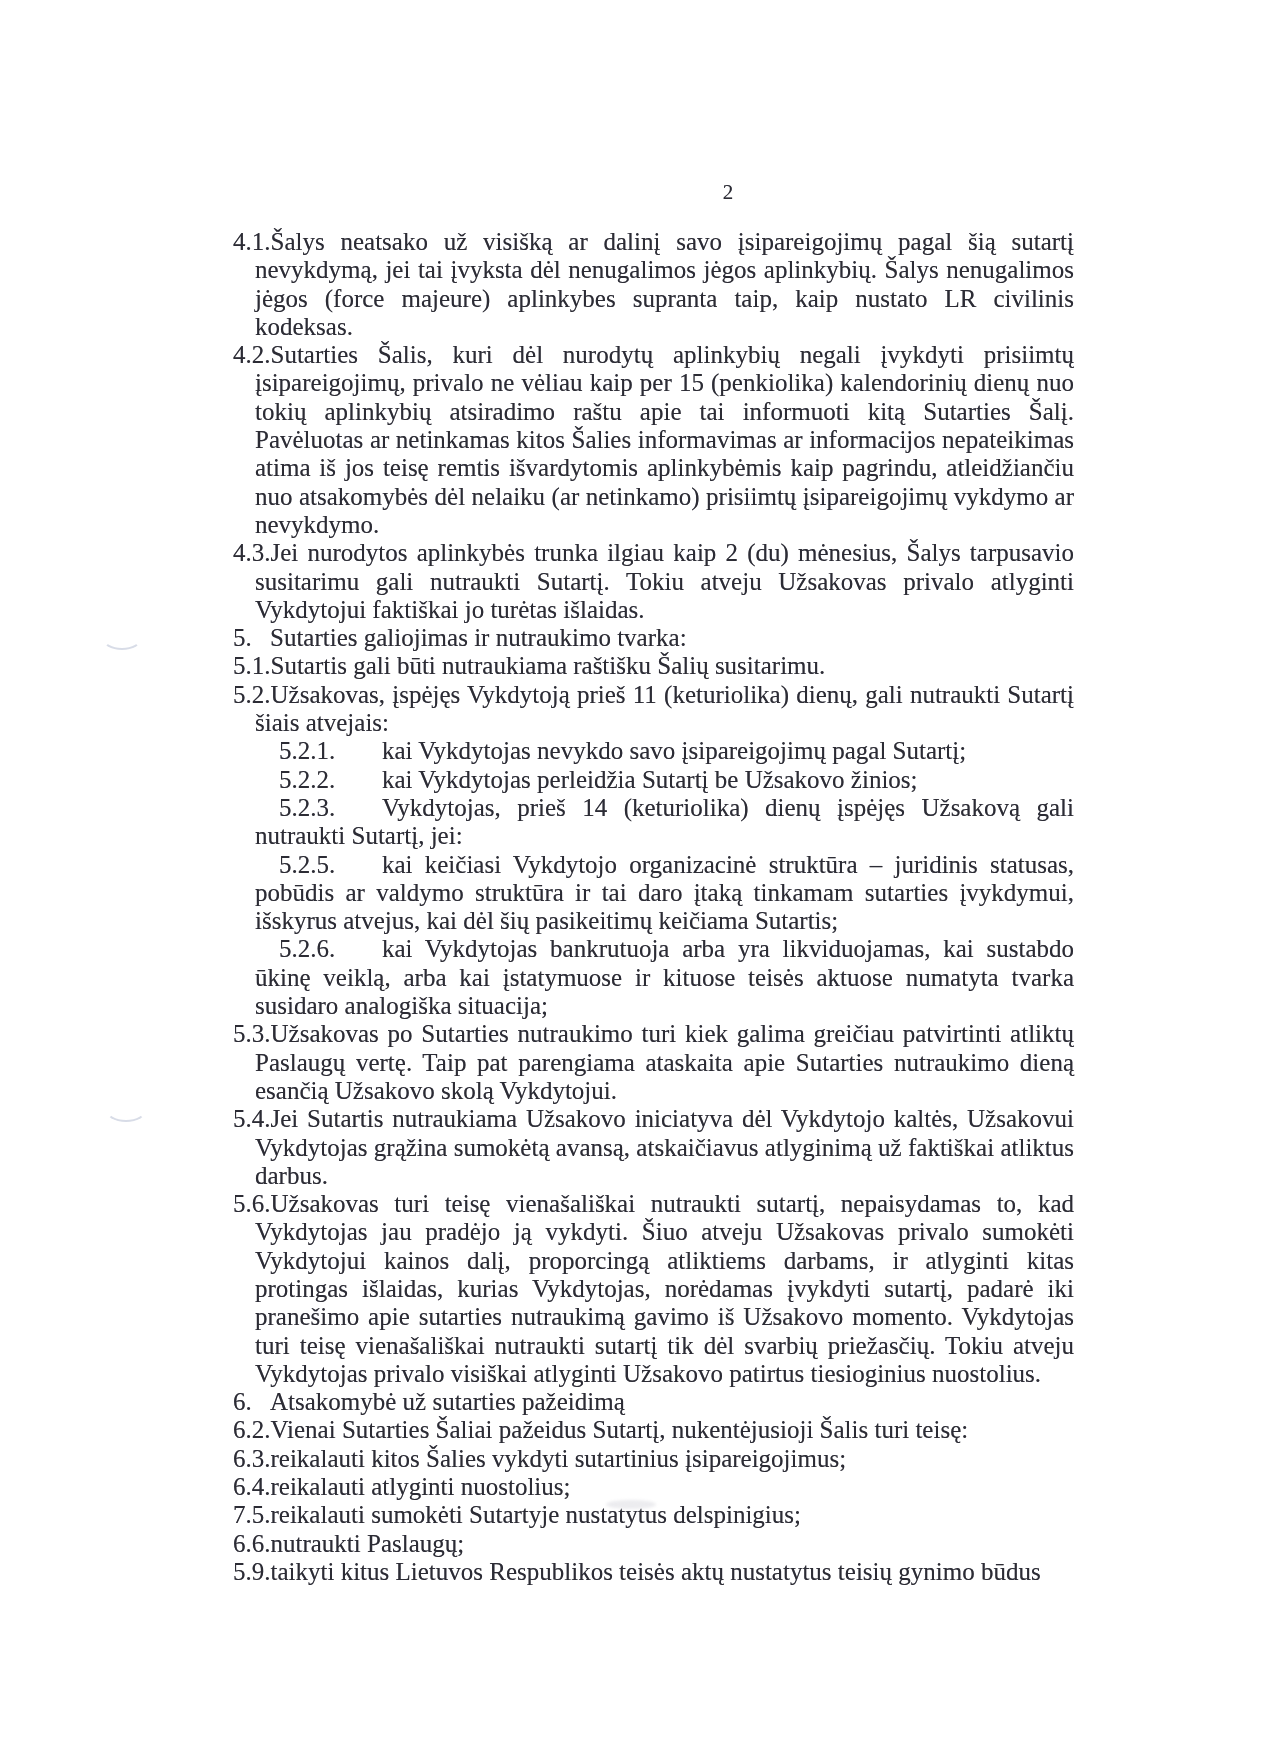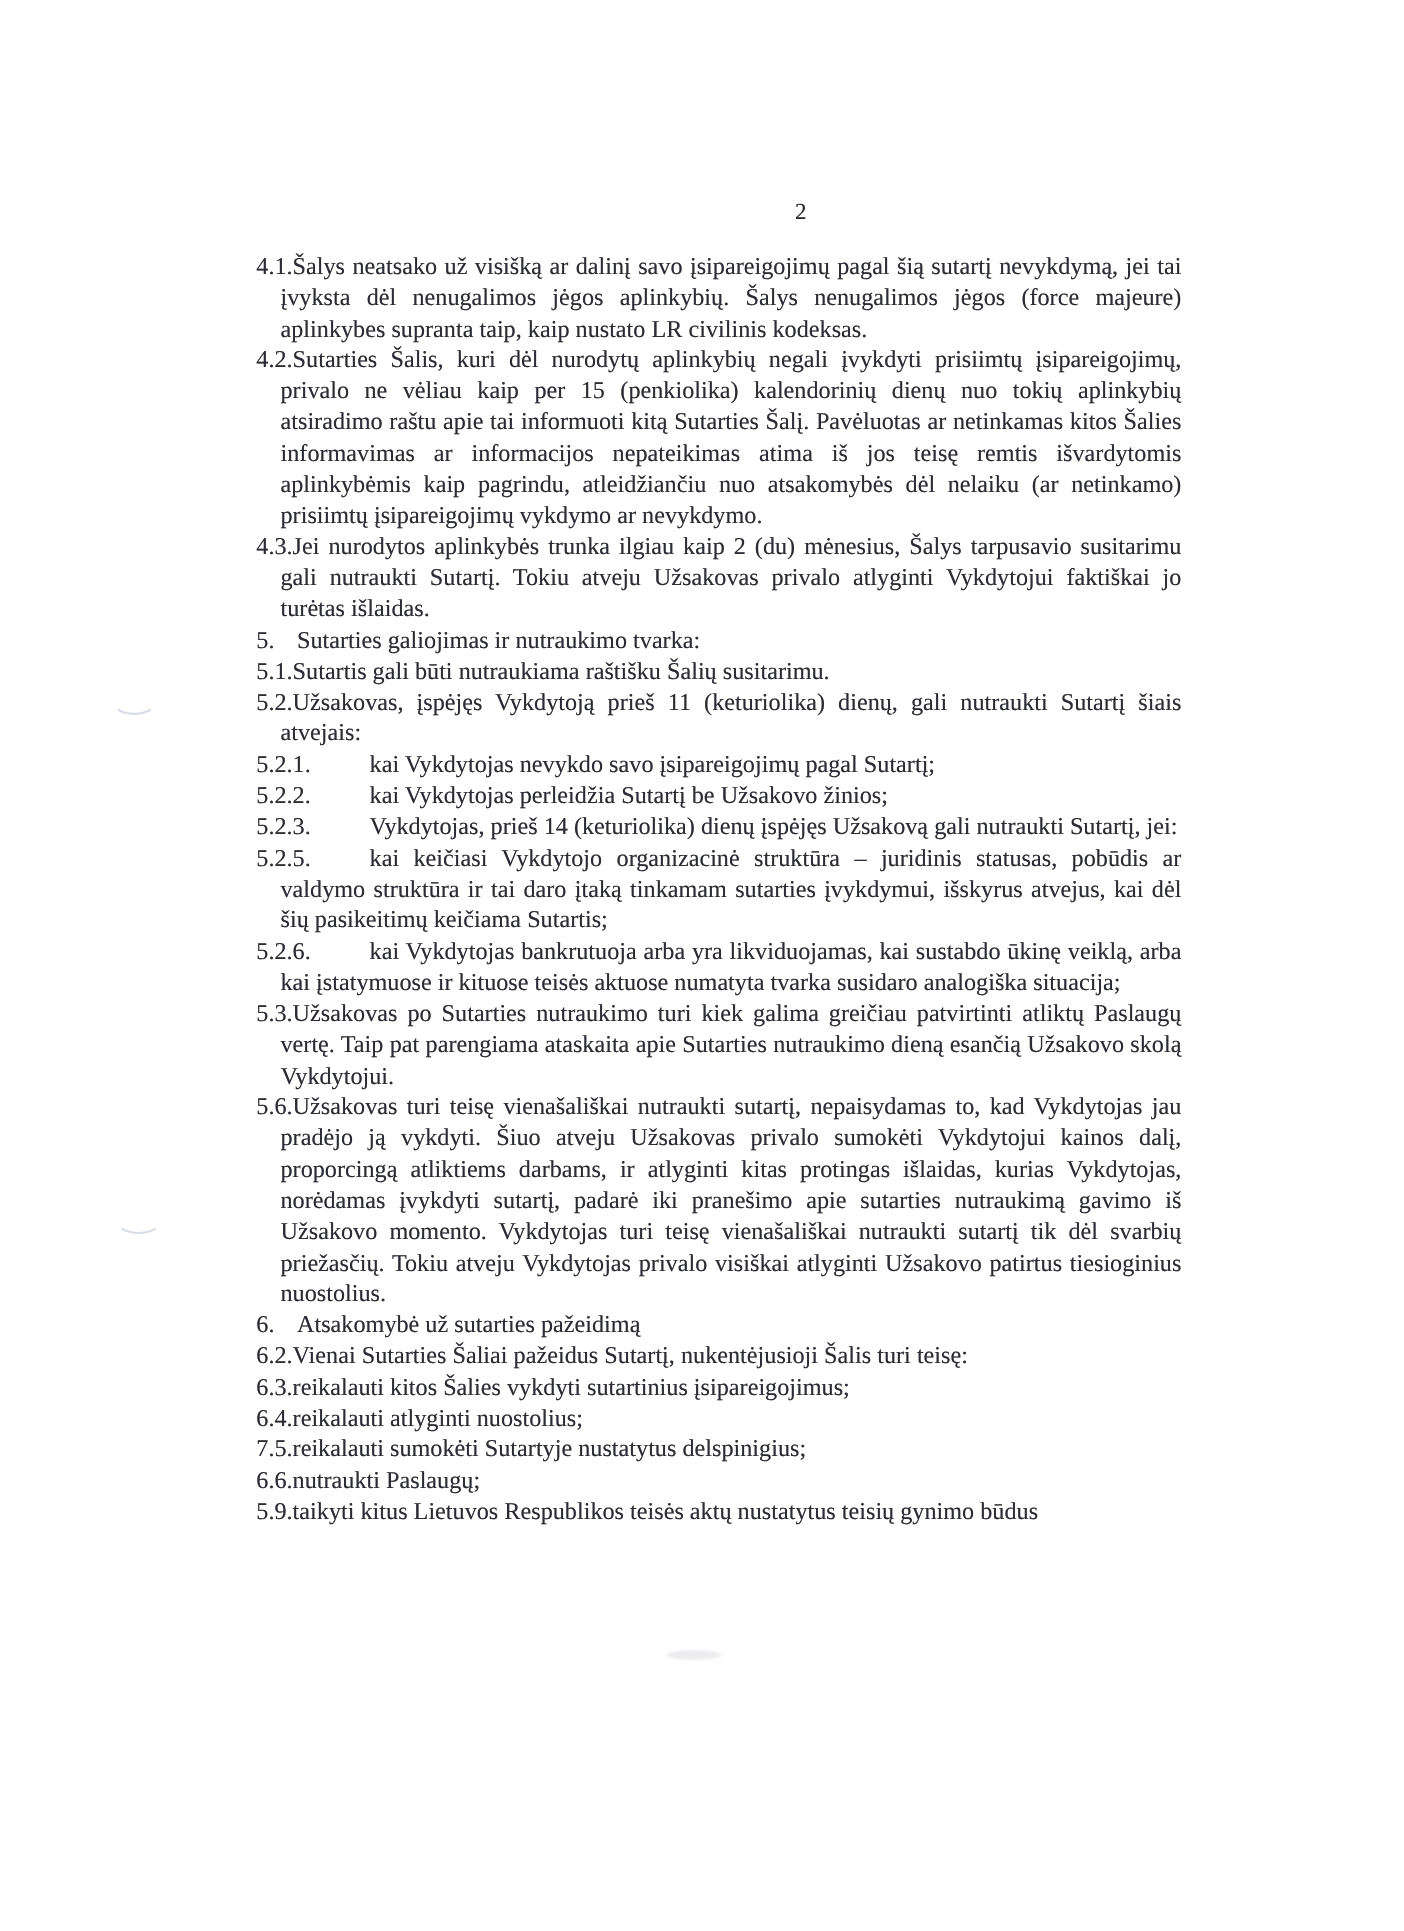--- a/index.html
+++ b/index.html
@@ -24,37 +24,37 @@
     text-align: center;
     font-size: 21px;
     line-height: 28px;
     text-shadow: 0 0 0.5px rgba(46,46,60,0.5);
   }
   .content {
     position: absolute;
     left: 233px;
     top: 228px;
     width: 841px;
-    font-size: 22px;
+    font-size: 25px;
     line-height: 28.3px;
     text-shadow: 0 0 0.5px rgba(46,46,60,0.5);
   }
   p.item {
     margin: 0;
     padding-left: 22px;
     text-indent: -22px;
     text-align: justify;
   }
   .num {
     display: inline-block;
     text-indent: 0;
     white-space: pre;
   }
   .lvl1 .num { min-width: 30px; }
-  .sub  .num { min-width: 103px; }
+  .sub  .num { min-width: 103px; margin-left: 46px; }
   .heading { font-weight: 400; }
   .heading .num { min-width: 37px; }
   
   .arc {
     position: absolute;
     border: 2px solid transparent;
     border-bottom-color: #bfc6d8;
     border-radius: 50%;
     opacity: 0.6;
   }
@@ -83,20 +83,21 @@
       <p class="item lvl1"><span class="num">4.3.</span><span class="txt">Jei nurodytos aplinkybės trunka ilgiau kaip 2 (du) mėnesius, Šalys tarpusavio susitarimu gali nutraukti Sutartį. Tokiu atveju Užsakovas privalo atlyginti Vykdytojui faktiškai jo turėtas išlaidas.</span></p>
       <p class="item heading"><span class="num">5.</span><span class="txt">Sutarties galiojimas ir nutraukimo tvarka:</span></p>
       <p class="item lvl1"><span class="num">5.1.</span><span class="txt">Sutartis gali būti nutraukiama raštišku Šalių susitarimu.</span></p>
       <p class="item lvl1"><span class="num">5.2.</span><span class="txt">Užsakovas, įspėjęs Vykdytoją prieš 11 (keturiolika) dienų, gali nutraukti Sutartį šiais atvejais:</span></p>
       <p class="item sub"><span class="num">5.2.1.</span><span class="txt">kai Vykdytojas nevykdo savo įsipareigojimų pagal Sutartį;</span></p>
       <p class="item sub"><span class="num">5.2.2.</span><span class="txt">kai Vykdytojas perleidžia Sutartį be Užsakovo žinios;</span></p>
       <p class="item sub"><span class="num">5.2.3.</span><span class="txt">Vykdytojas, prieš 14 (keturiolika) dienų įspėjęs Užsakovą gali nutraukti Sutartį, jei:</span></p>
       <p class="item sub"><span class="num">5.2.5.</span><span class="txt">kai keičiasi Vykdytojo organizacinė struktūra – juridinis statusas, pobūdis ar valdymo struktūra ir tai daro įtaką tinkamam sutarties įvykdymui, išskyrus atvejus, kai dėl šių pasikeitimų keičiama Sutartis;</span></p>
       <p class="item sub"><span class="num">5.2.6.</span><span class="txt">kai Vykdytojas bankrutuoja arba yra likviduojamas, kai sustabdo ūkinę veiklą, arba kai įstatymuose ir kituose teisės aktuose numatyta tvarka susidaro analogiška situacija;</span></p>
       <p class="item lvl1"><span class="num">5.3.</span><span class="txt">Užsakovas po Sutarties nutraukimo turi kiek galima greičiau patvirtinti atliktų Paslaugų vertę. Taip pat parengiama ataskaita apie Sutarties nutraukimo dieną esančią Užsakovo skolą Vykdytojui.</span></p>
+      <p class="item lvl1"><span class="num">5.4.</span><span class="txt">Jei Sutartis nutraukiama Užsakovo  iniciatyva dėl Vykdytojo kaltės, Užsakovui Vykdytojas grąžina sumokėtą avansą, atskaičiavus atlyginimą už faktiškai atliktus darbus.</span></p>
       <p class="item lvl1"><span class="num">5.6.</span><span class="txt">Užsakovas turi teisę vienašališkai nutraukti sutartį, nepaisydamas to, kad Vykdytojas jau pradėjo ją vykdyti. Šiuo atveju Užsakovas privalo sumokėti Vykdytojui kainos dalį, proporcingą atliktiems darbams, ir atlyginti kitas protingas išlaidas, kurias Vykdytojas, norėdamas įvykdyti sutartį, padarė iki pranešimo apie sutarties nutraukimą gavimo iš Užsakovo momento. Vykdytojas turi teisę vienašališkai nutraukti sutartį tik dėl svarbių priežasčių. Tokiu atveju Vykdytojas privalo visiškai atlyginti Užsakovo patirtus tiesioginius nuostolius.</span></p>
       <p class="item heading"><span class="num">6.</span><span class="txt">Atsakomybė už sutarties pažeidimą</span></p>
       <p class="item lvl1"><span class="num">6.2.</span><span class="txt">Vienai Sutarties Šaliai pažeidus Sutartį, nukentėjusioji Šalis turi teisę:</span></p>
       <p class="item lvl1"><span class="num">6.3.</span><span class="txt">reikalauti kitos Šalies vykdyti sutartinius įsipareigojimus;</span></p>
       <p class="item lvl1"><span class="num">6.4.</span><span class="txt">reikalauti atlyginti nuostolius;</span></p>
       <p class="item lvl1"><span class="num">7.5.</span><span class="txt">reikalauti sumokėti Sutartyje nustatytus delspinigius;</span></p>
       <p class="item lvl1"><span class="num">6.6.</span><span class="txt">nutraukti Paslaugų;</span></p>
       <p class="item lvl1"><span class="num">5.9.</span><span class="txt">taikyti kitus Lietuvos Respublikos teisės aktų nustatytus teisių gynimo būdus</span></p>
     </div>
 

